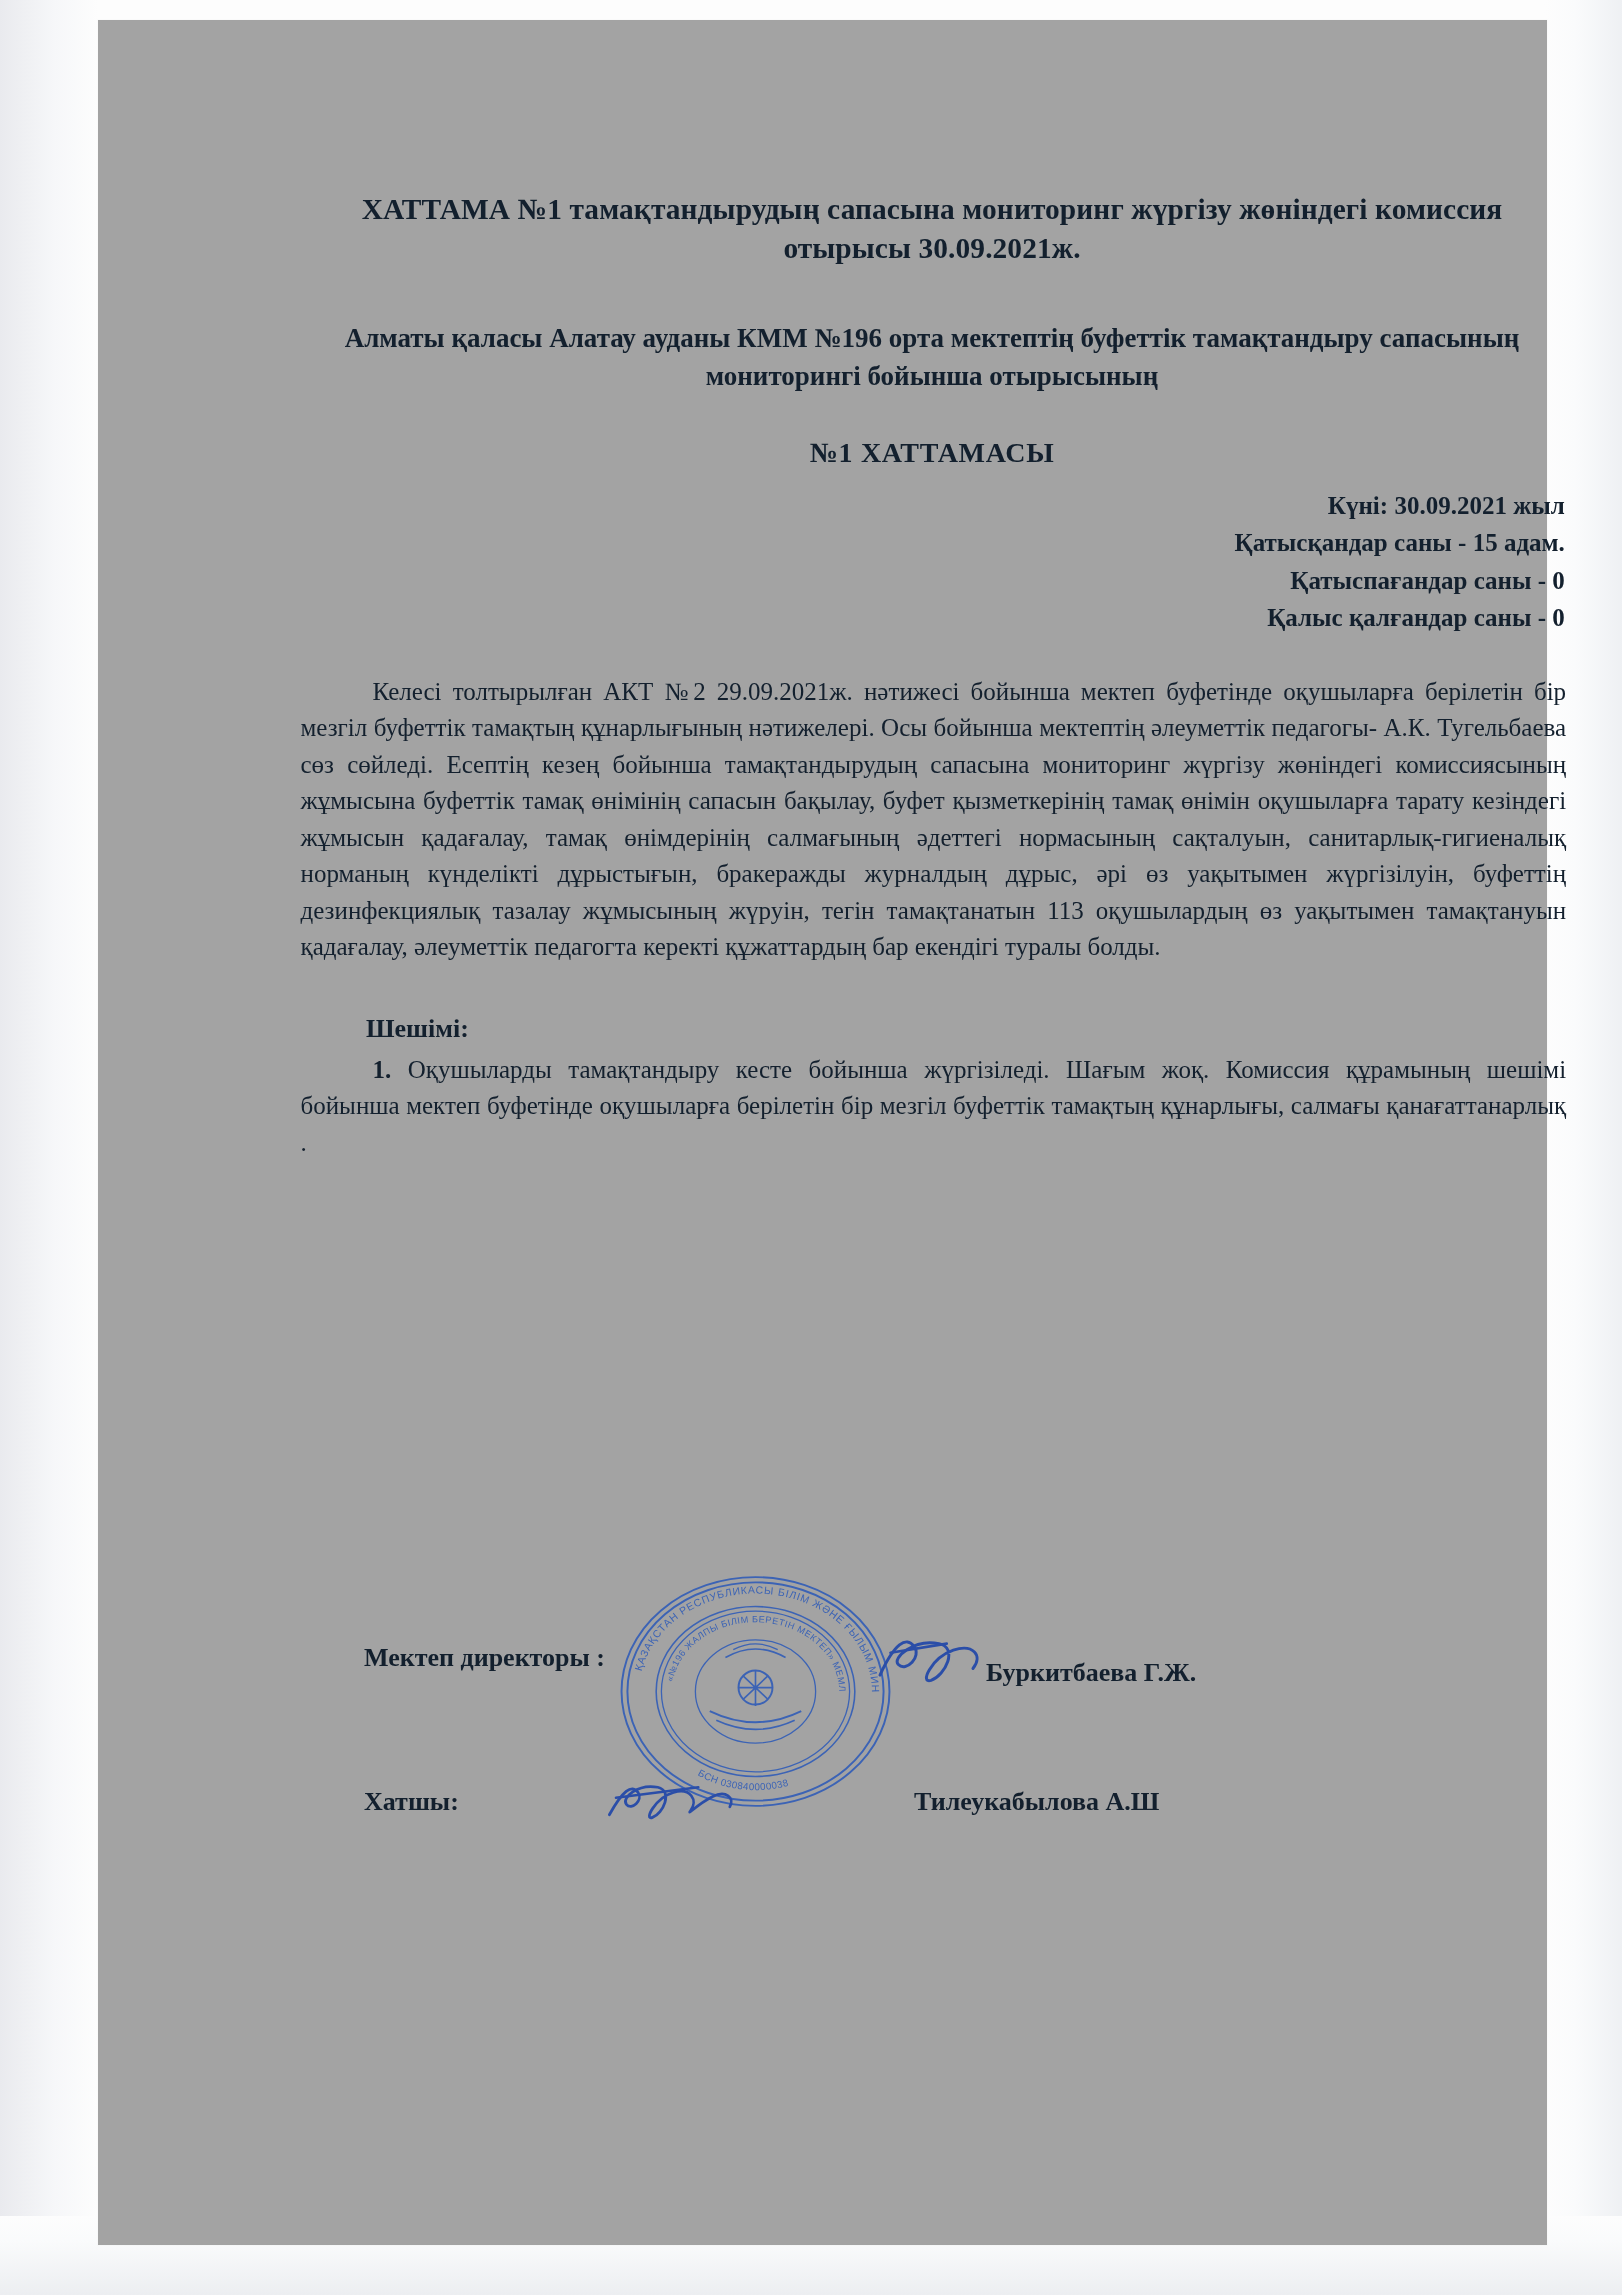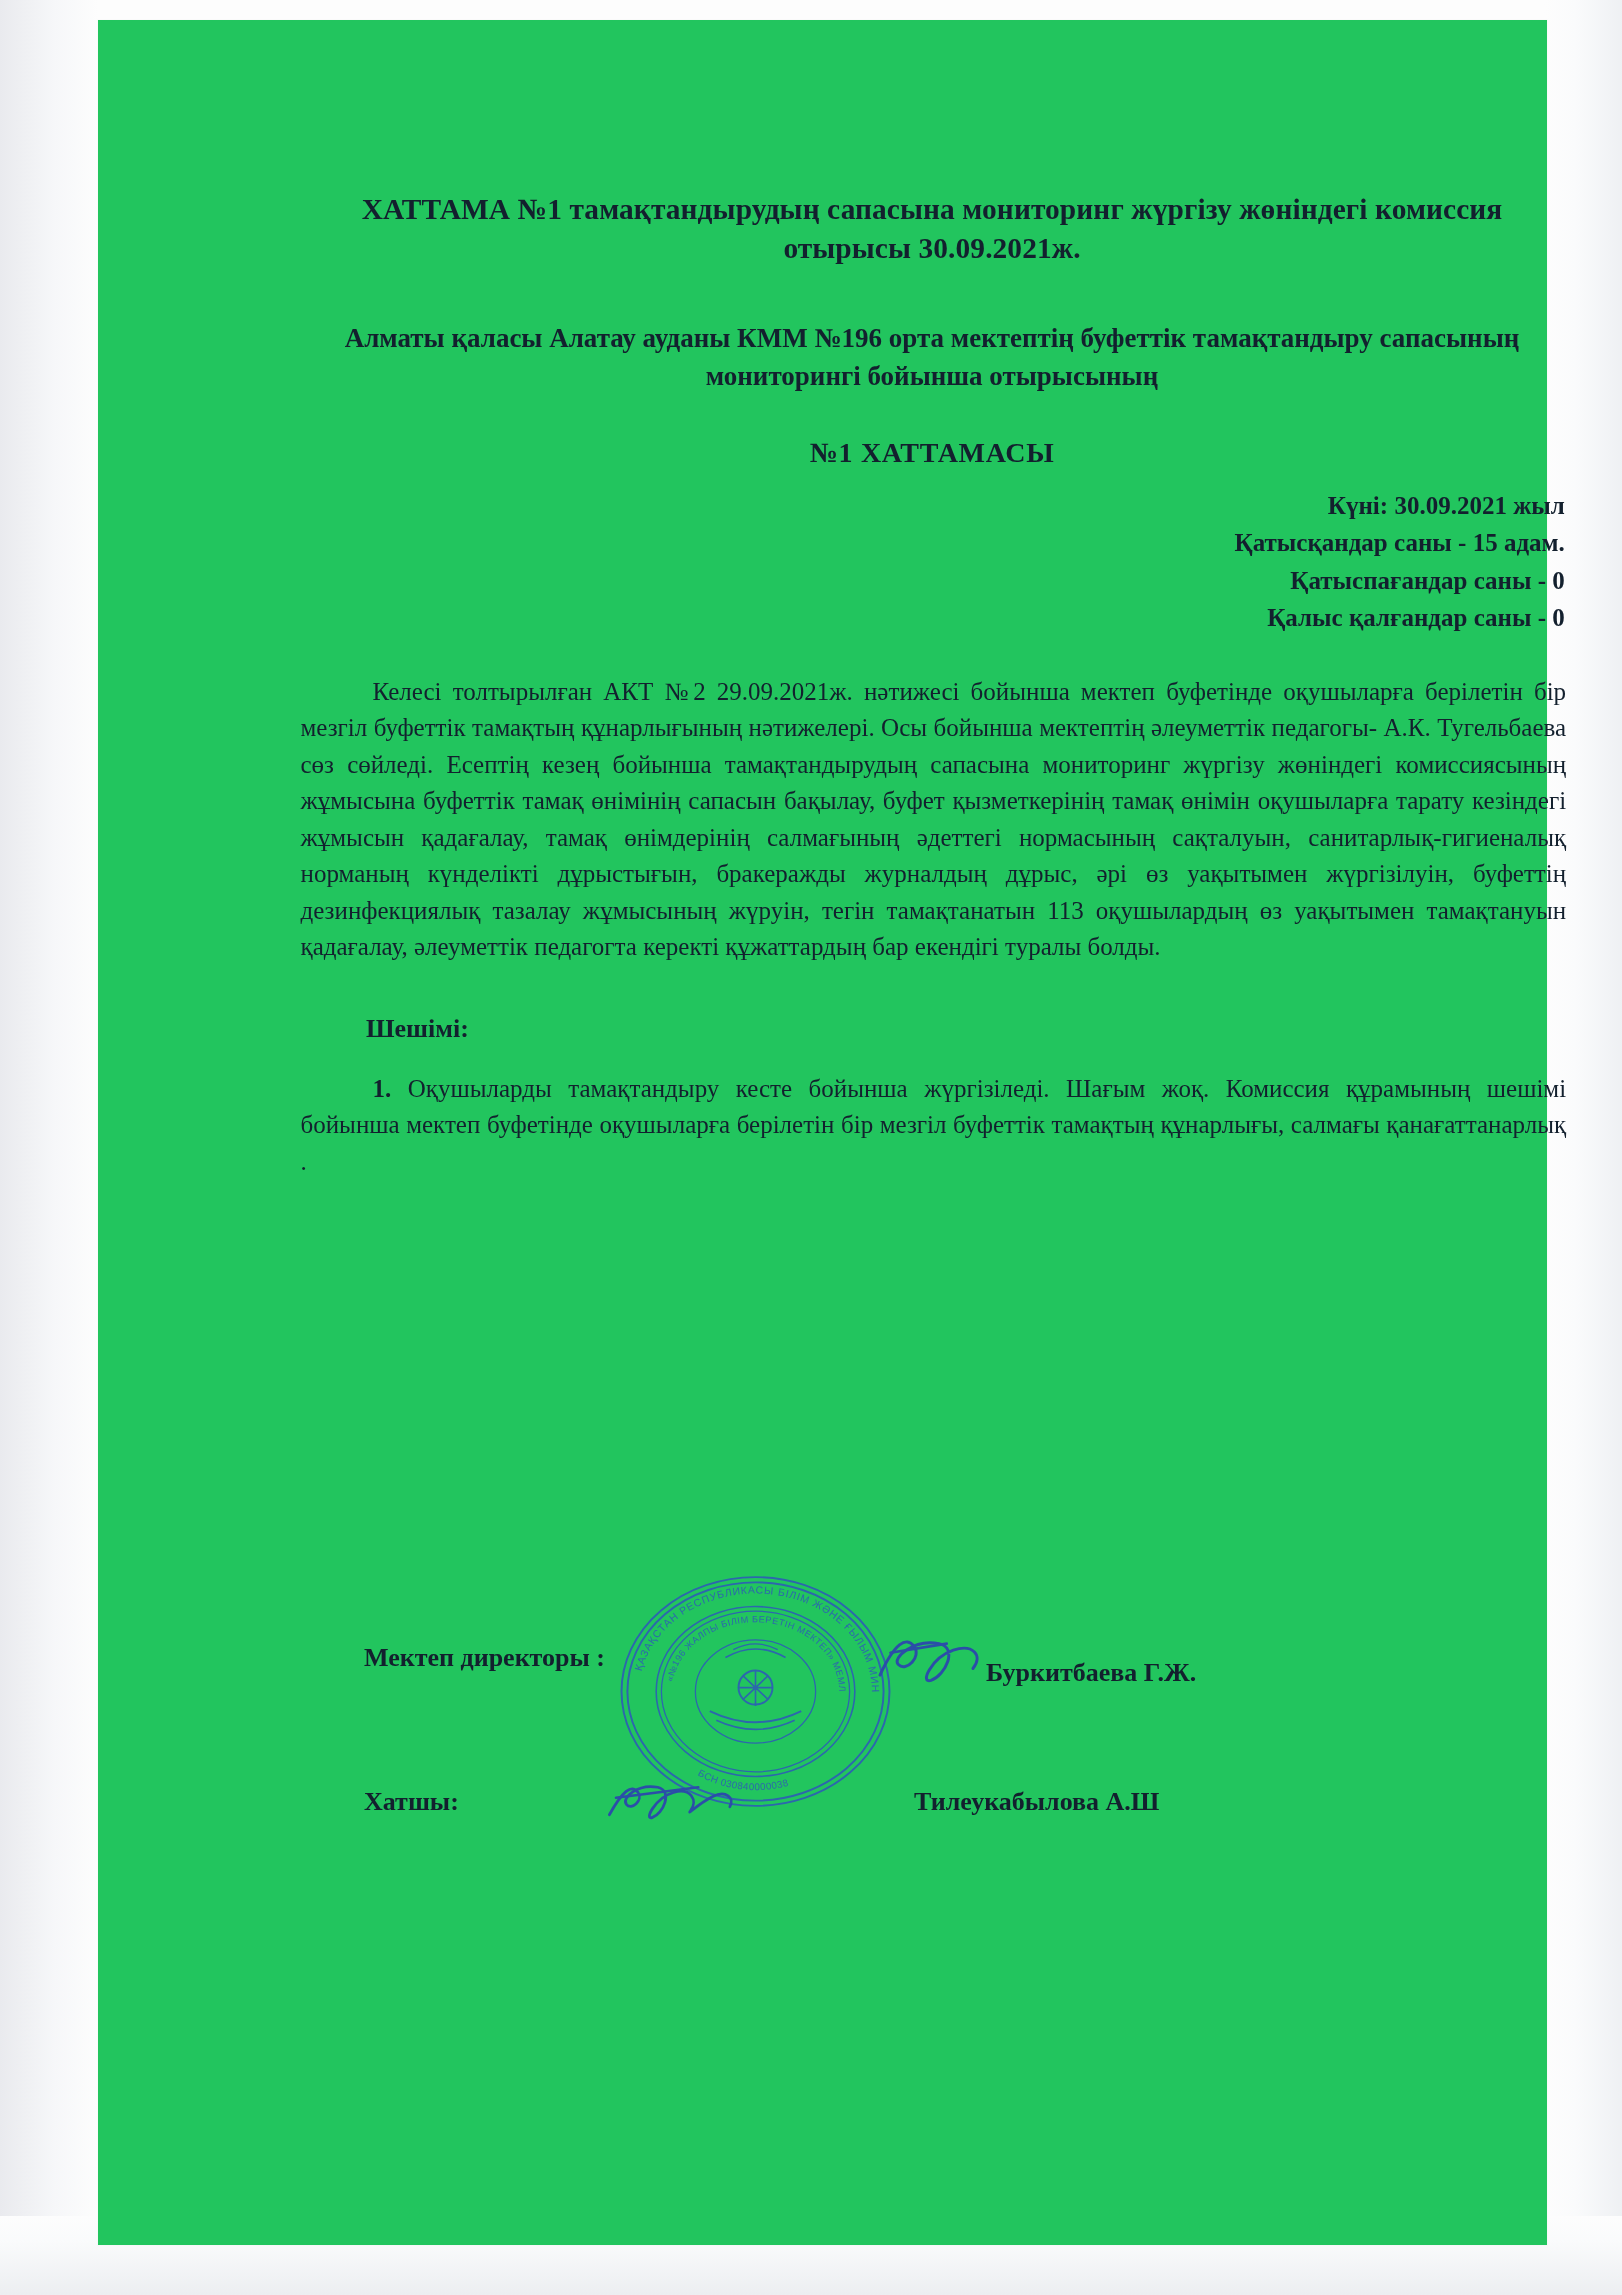--- a/index.html
+++ b/index.html
@@ -35,21 +35,21 @@
     left: 0; bottom: 0;
     width: 100%; height: 79px;
     background: linear-gradient(to top, #eceef1 0%, #fafbfc 70%, #fdfdfd 100%);
   }
   .sheet {
     position: absolute;
     left: 98px;
     top: 19.6px;
     width: 1449px;
     height: 2225px;
-    background: #22c55e;
+    background: #a3a3a3;
     box-shadow: 0 0 0 0.7px rgba(0,0,0,0.02);
   }
   .content {
     position: absolute;
     left: 196px;
     top: 170px;
     width: 1276px;
     color: #13202e;
   }
 
@@ -105,21 +105,21 @@
     text-indent: 72px;
   }
 
   .decision-head {
     margin-top: 48px;
     margin-left: 72px;
     font-weight: bold;
     font-size: 26px;
   }
   .decision-block {
-    margin-top: 27px;
+    margin-top: 8px;
     font-size: 25px;
     line-height: 1.46;
     text-align: justify;
     padding: 0 3.9px 0 6.5px;
   }
   .decision-block p {
     margin: 0;
     text-indent: 72px;
   }
   .decision-block b { font-weight: bold; }

